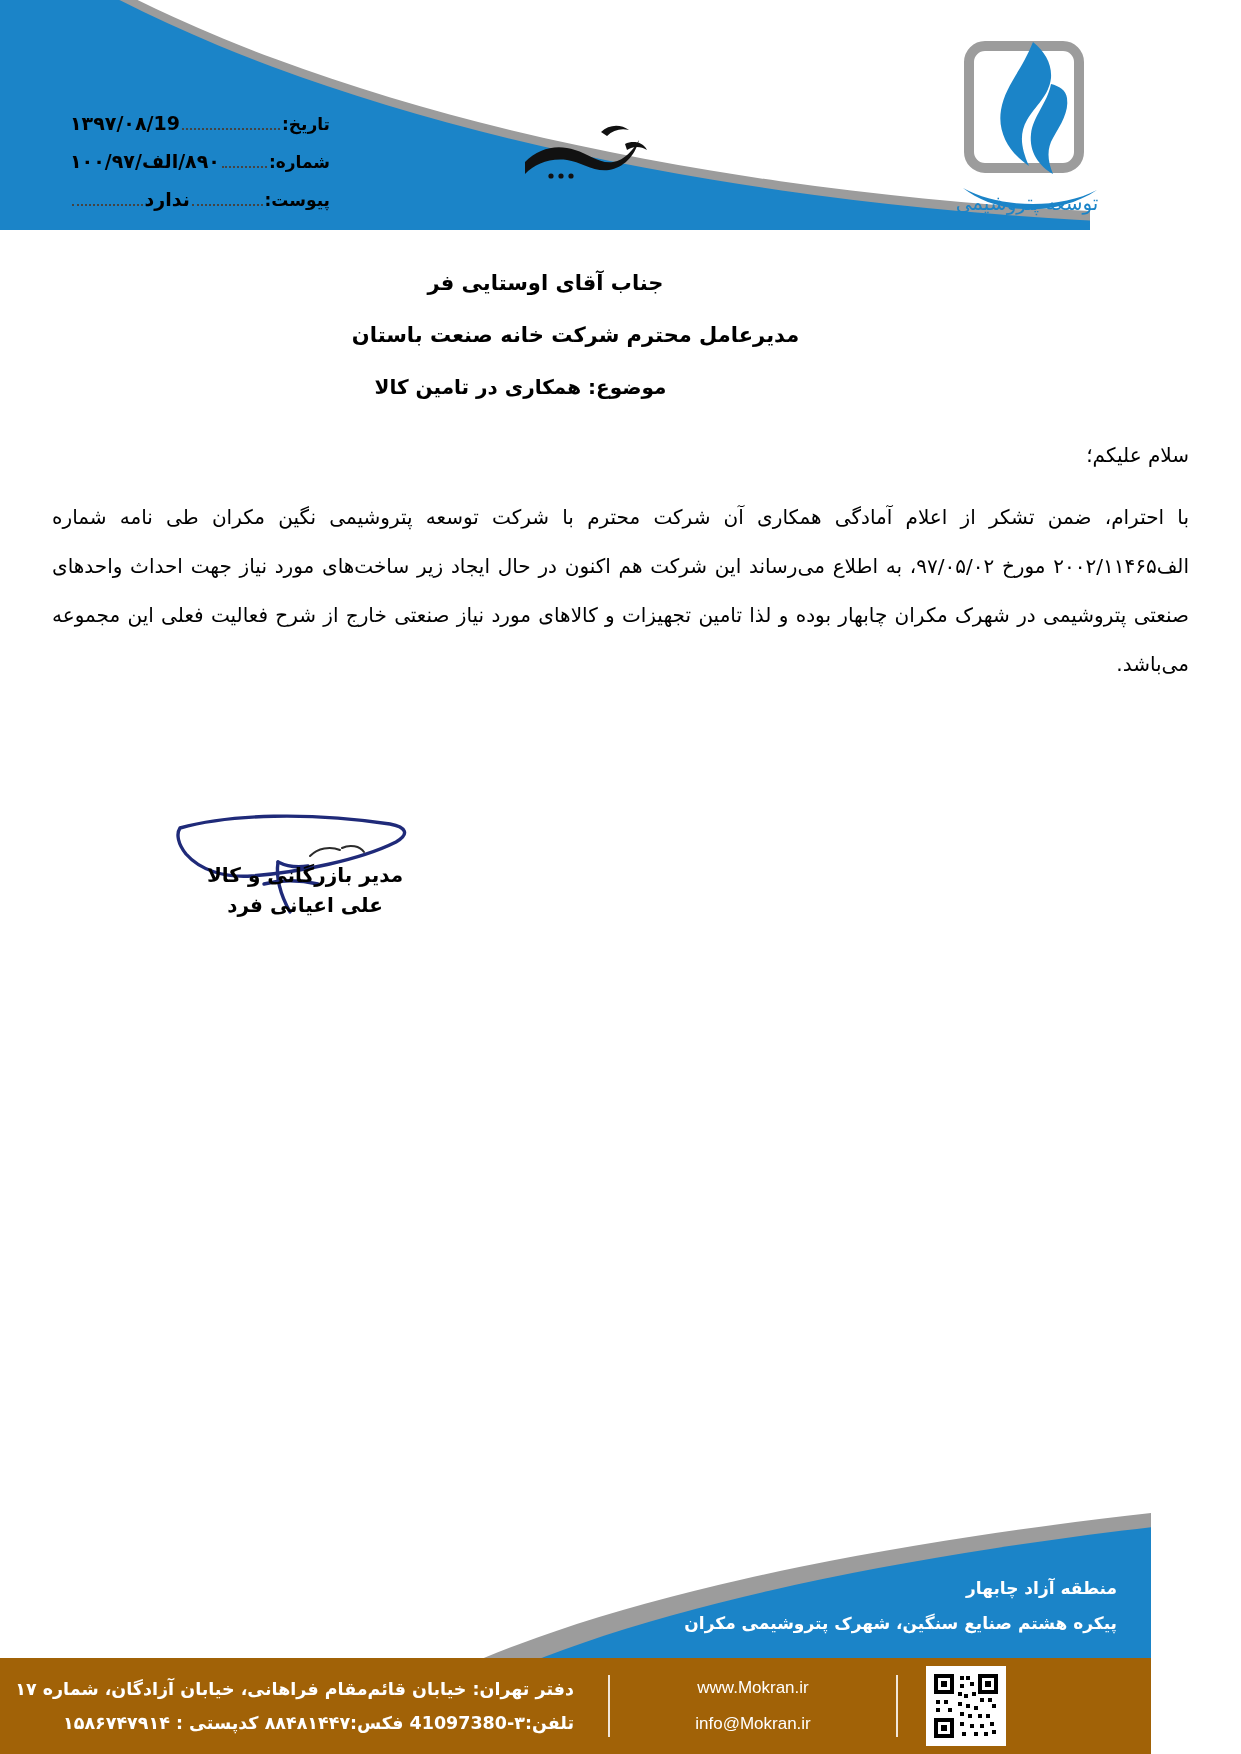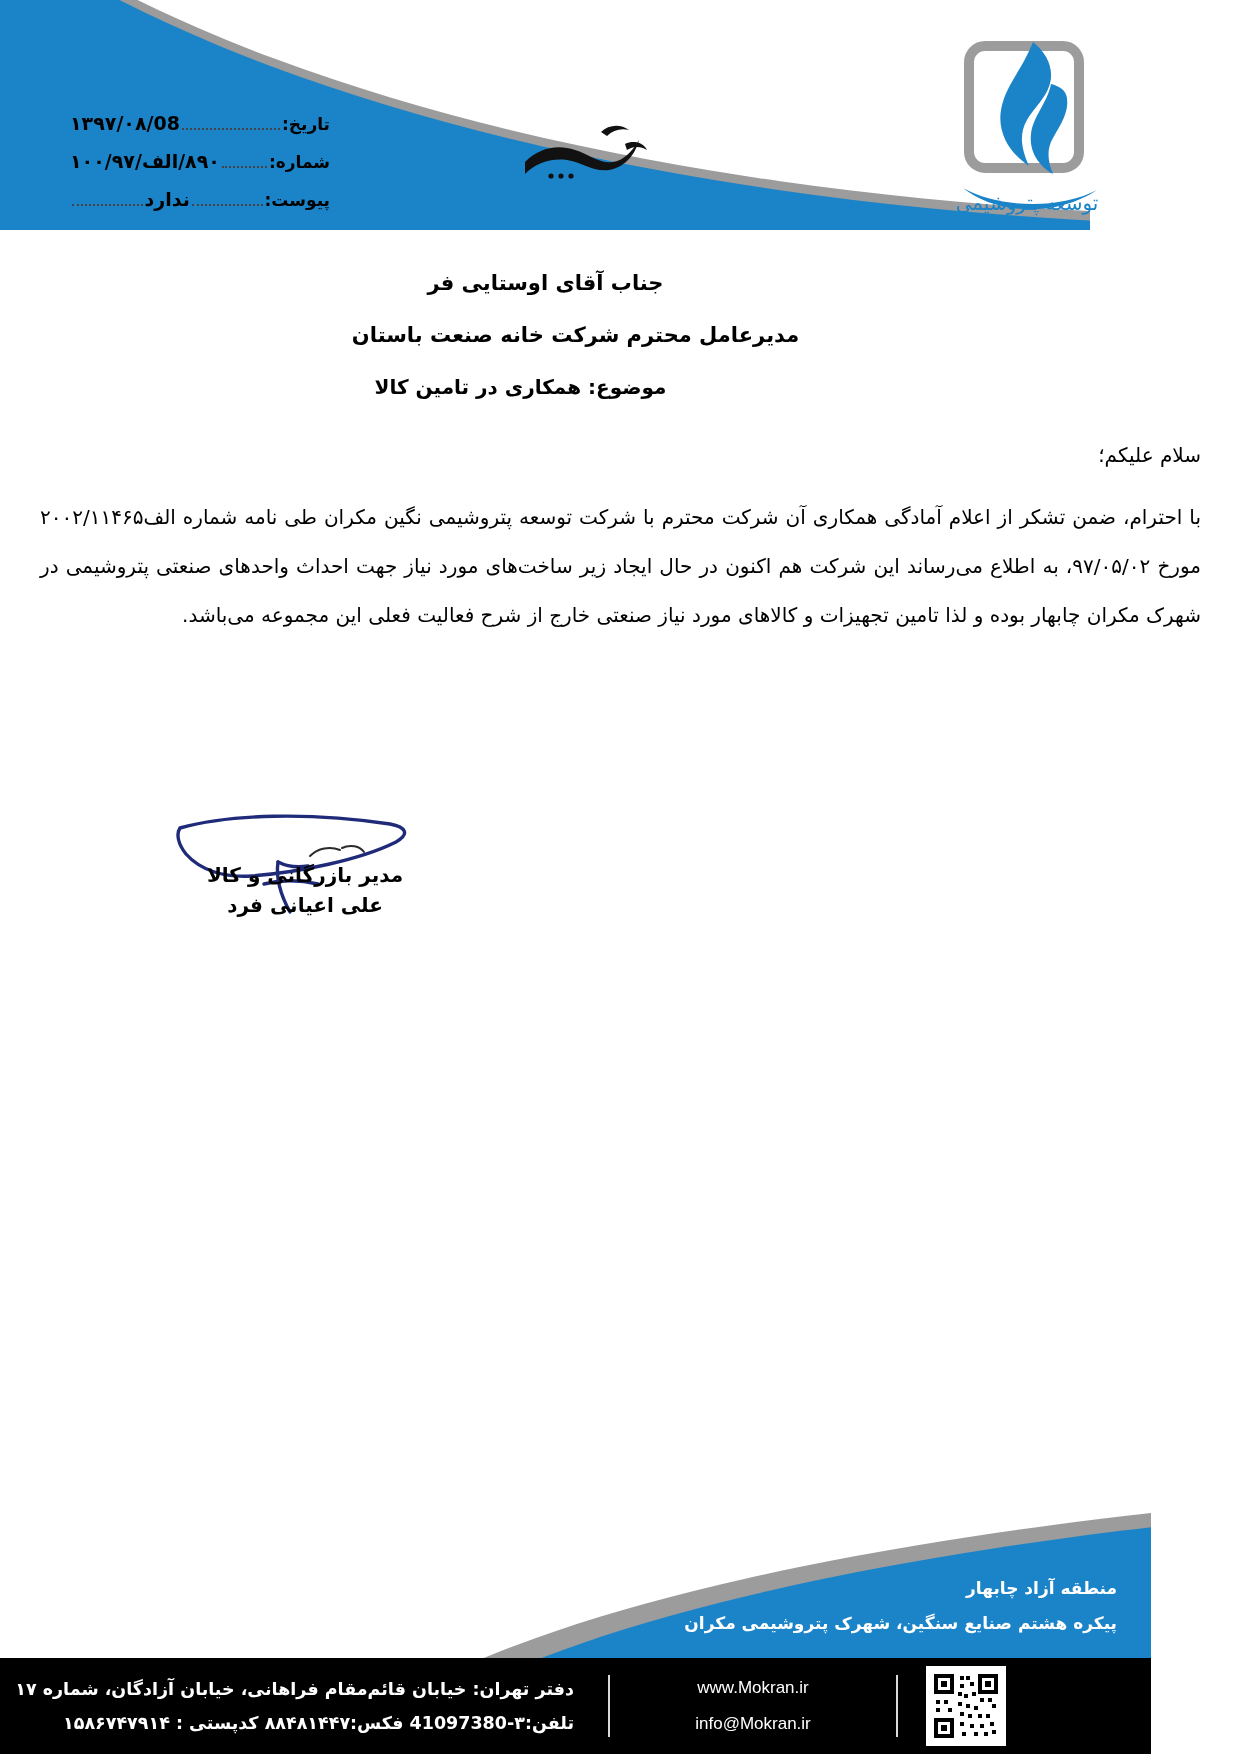--- a/index.html
+++ b/index.html
@@ -132,21 +132,21 @@
     flex: 0 0 auto;
     letter-spacing: -0.5px;
   }
 
   
   .content {
     position: absolute;
     top: 255px;
     left: 0;
     width: 1241px;
-    padding: 0 40px;
+    padding: 0 52px;
     box-sizing: border-box;
     direction: rtl;
   }
   .addressee {
     text-align: center;
     font-size: 21px;
     font-weight: bold;
     color: #000;
     margin: 0;
     padding: 0;
@@ -270,21 +270,21 @@
     font-weight: bold;
     line-height: 2.1;
     white-space: nowrap;
   }
   .footer-bar {
     position: absolute;
     left: 0;
     bottom: 0;
     width: 1241px;
     height: 96px;
-    background: #000000;
+    background: #a16207;
   }
   .footer-bar-inner {
     position: absolute;
     left: 0; top: 0;
     width: 1241px; height: 96px;
     display: flex;
     flex-direction: row-reverse;
     align-items: center;
   }
   .fb-right {
@@ -378,21 +378,21 @@
         <circle cx="66" cy="58" r="2.6"></circle>
         <path d="M120 26 C 128 22, 138 24, 142 32 C 136 28, 128 28, 122 32 Z"></path>
       </g>
     </svg>
   </div>
 
   <div class="meta">
     <div class="meta-row">
       <span class="meta-label">تاریخ:</span>
       <span class="meta-dots"></span>
-      <span class="meta-value">۱۳۹۷/۰۸/08</span>
+      <span class="meta-value">۱۳۹۷/۰۸/19</span>
     </div>
     <div class="meta-row">
       <span class="meta-label">شماره:</span>
       <span class="meta-dots"></span>
       <span class="meta-value">۸۹۰/الف/۱۰۰/۹۷</span>
     </div>
     <div class="meta-row">
       <span class="meta-label">پیوست:</span>
       <span class="meta-dots"></span>
       <span class="meta-value">ندارد</span>

